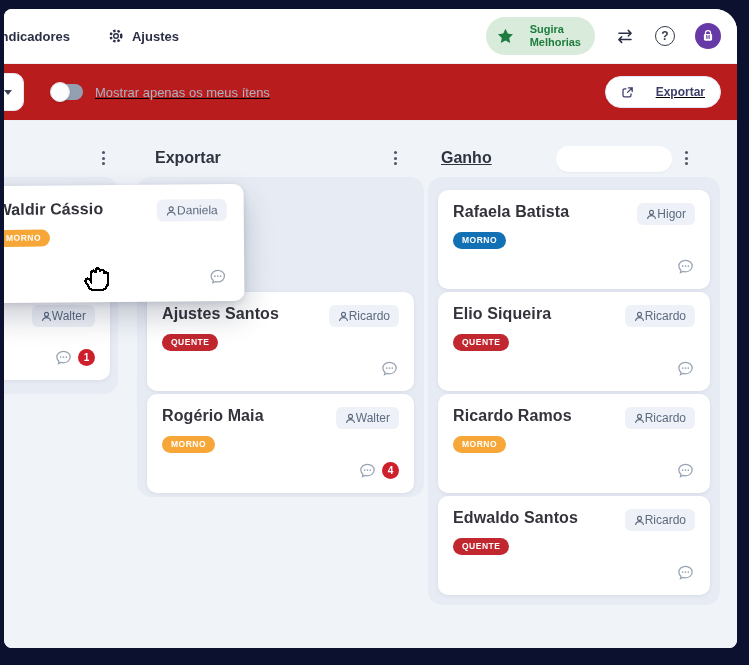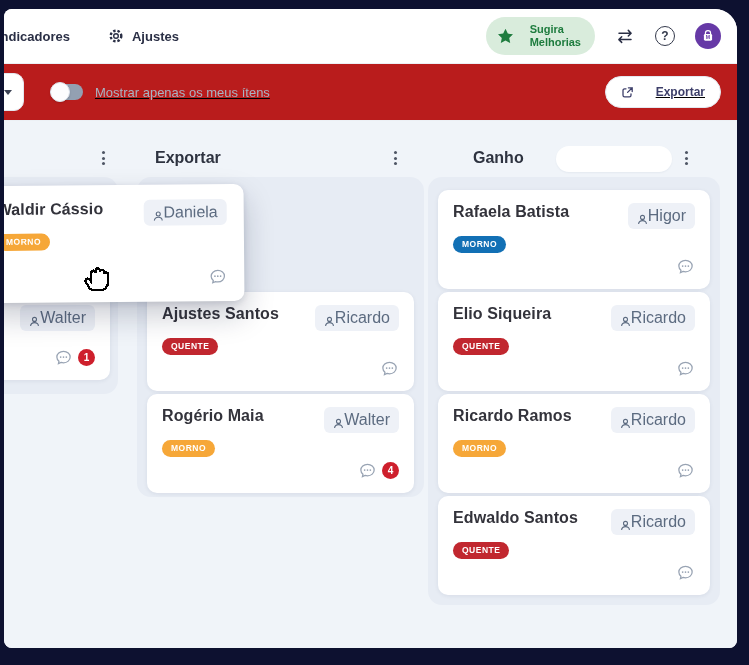--- a/index.html
+++ b/index.html
@@ -51,22 +51,22 @@
   .col-bg{position:absolute;background:#e7ecf4;border-radius:14px;box-sizing:border-box;
     display:flex;flex-direction:column;gap:3px;padding:12px 10px;}
   .col-1{left:-34px;top:56px;width:148px;height:217px;padding-top:115px;}
   .col-2{left:133px;top:56px;width:287px;height:320px;padding-top:115px;}
   .col-3{left:424px;top:56px;width:292px;height:428px;padding-top:13px;}
   .card{background:#fff;border-radius:10px;box-shadow:0 1px 4px rgba(25,39,80,.08);
     padding:13px 15px;box-sizing:border-box;flex:0 0 99px;height:99px;display:flex;flex-direction:column;cursor:pointer;}
   .col-1 .card{flex-basis:88px;height:88px;margin-left:-24px;margin-right:-2px;}
   .card-top{display:flex;justify-content:space-between;align-items:flex-start;gap:8px;}
   .card-title{margin:0;font-size:16px;font-weight:bold;color:#33333b;letter-spacing:.1px;white-space:nowrap;}
-  .assignee{background:#eef1f7;border-radius:6px;padding:4px 9px;font-size:16px;color:#5c6b80;
-    display:flex;align-items:flex-end;white-space:nowrap;flex:0 0 auto;}
+  .assignee{background:#eef1f7;border-radius:6px;padding:4px 9px;font-size:12px;color:#5c6b80;
+    display:flex;align-items:center;white-space:nowrap;flex:0 0 auto;}
   .temp{margin-top:7px;align-self:flex-start;font-size:8.5px;font-weight:bold;letter-spacing:.5px;
     color:#fff;padding:3px 9px 4px;border-radius:9px;}
   .card-bottom{margin-top:auto;display:flex;justify-content:flex-end;align-items:center;gap:5px;}
   .count{width:17px;height:17px;border-radius:50%;background:#ce1f2c;color:#fff;font-size:10px;font-weight:bold;
     display:flex;align-items:center;justify-content:center;}
   .dragged{position:absolute;left:-24px;top:64px;width:264px;height:117px;z-index:5;
     box-shadow:0 14px 30px rgba(15,25,55,.22),0 2px 6px rgba(15,25,55,.12);
     padding:15px 17px;transform:rotate(-0.5deg);}
   .cursor{position:absolute;left:74px;top:138px;z-index:6;pointer-events:none;}
   svg{display:block;}
@@ -145,21 +145,21 @@
         <i></i>
       </span>
 
     <span class="col-head" style="left:151px;">Exportar</span>
     <span class="kebab" style="left:384px;">
         <i></i>
         <i></i>
         <i></i>
       </span>
 
-    <span class="col-head" style="left:469px;">Ganho</span>
+    <span class="col-head" style="left:437px;text-decoration:underline;">Ganho</span>
     <span class="header-pill"></span>
     <span class="kebab" style="left:675px;">
         <i></i>
         <i></i>
         <i></i>
       </span>
 
     <div class="col-bg col-1">
         <article class="card">
     <div class="card-top">

